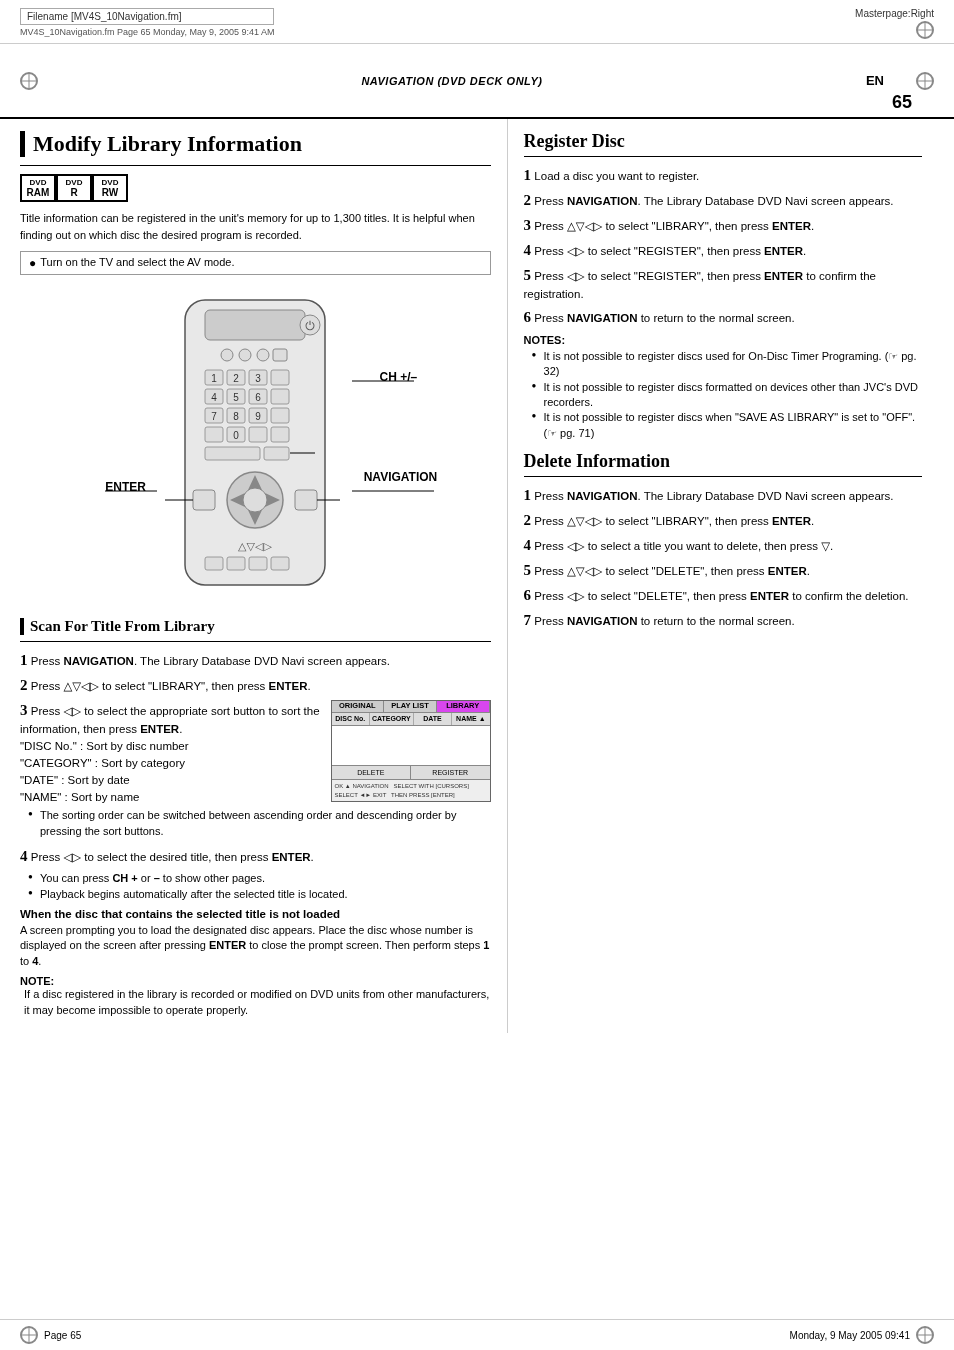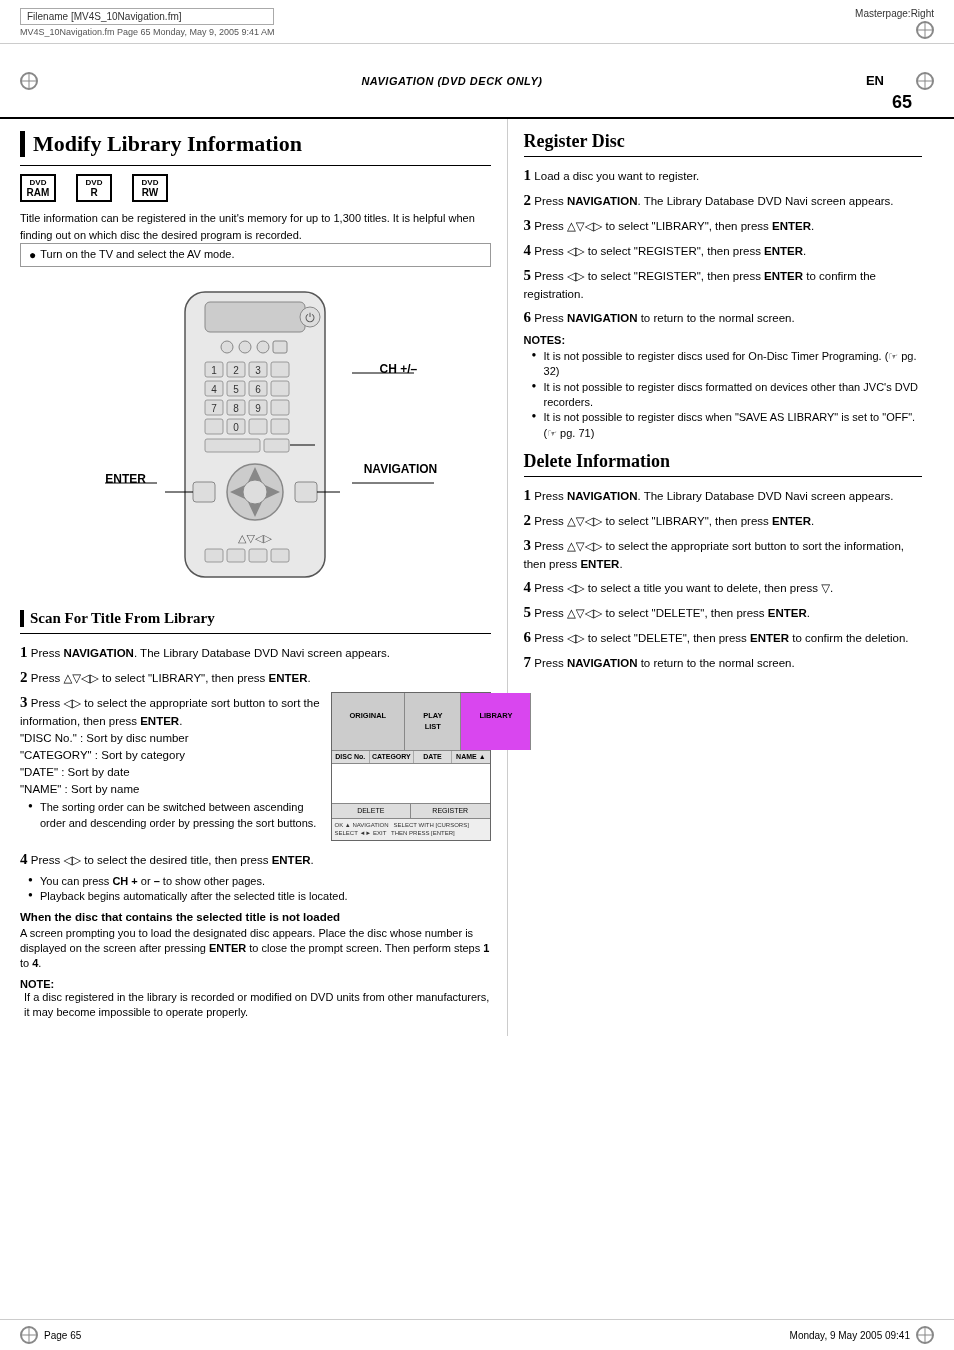--- a/index.html
+++ b/index.html
@@ -110,21 +110,21 @@
     }
     .section-divider {
       border: none;
       border-top: 1px solid #000;
       margin: 4px 0 8px 0;
     }
 
     
     .dvd-badges {
       display: flex;
-      gap: 20px;
+      gap: 0;
       margin-bottom: 8px;
     }
     .dvd-badge {
       border: 2px solid #000;
       padding: 2px 4px;
       font-size: 9px;
       font-weight: bold;
       text-align: center;
       min-width: 36px;
     }
@@ -213,21 +213,21 @@
       font-size: 8px;
     }
     .screen-thumb .screen-top-bar {
       display: flex;
       background: #ccc;
       border-bottom: 1px solid #888;
     }
     .screen-thumb .tab {
       flex: 1;
       text-align: center;
-      padding: 18px;
+      padding: 0;
       border-right: 1px solid #888;
       font-size: 7.5px;
       font-weight: bold;
     }
     .screen-thumb .tab.active {
       background: #d946ef;
     }
     .screen-thumb .header-row {
       display: flex;
       background: #ddd;
@@ -368,21 +368,21 @@
       <div class="dvd-badge">
         <div class="top-label">DVD</div>
         <div class="bot-label">R</div>
       </div>
       <div class="dvd-badge">
         <div class="top-label">DVD</div>
         <div class="bot-label">RW</div>
       </div>
     </div>
 
-    <p style="font-size:11px; margin-bottom:0; line-height:1.5;">Title information can be registered in the unit's memory for up to 1,300 titles. It is helpful when finding out on which disc the desired program is recorded.</p>
+    <p style="font-size:11px; margin-bottom:8px; line-height:1.5;">Title information can be registered in the unit's memory for up to 1,300 titles. It is helpful when finding out on which disc the desired program is recorded.</p>
 
     <div class="note-box">
       <span class="bullet">●</span>
       <span>Turn on the TV and select the AV mode.</span>
     </div>
 
     <div class="remote-area">
       <div class="remote-wrapper">
         
         <div style="position:absolute; right:-62px; top:75px; font-size:12px; font-weight:bold;">CH +/–</div>
@@ -593,24 +593,20 @@
 
     <div class="step">
       <span class="step-num">1</span>
       <span class="step-text"> Press <strong>NAVIGATION</strong>. The Library Database DVD Navi screen appears.</span>
     </div>
     <div class="step">
       <span class="step-num">2</span>
       <span class="step-text"> Press △▽◁▷ to select "LIBRARY", then press <strong>ENTER</strong>.</span>
     </div>
     <div class="step">
-      <span class="step-num">3</span>
-      <span class="step-text"> Press △▽◁▷ to select the appropriate sort button to sort the information, then press <strong>ENTER</strong>.</span>
-    </div>
-    <div class="step">
       <span class="step-num">4</span>
       <span class="step-text"> Press ◁▷ to select a title you want to delete, then press ▽.</span>
     </div>
     <div class="step">
       <span class="step-num">5</span>
       <span class="step-text"> Press △▽◁▷ to select "DELETE", then press <strong>ENTER</strong>.</span>
     </div>
     <div class="step">
       <span class="step-num">6</span>
       <span class="step-text"> Press ◁▷ to select "DELETE", then press <strong>ENTER</strong> to confirm the deletion.</span>

